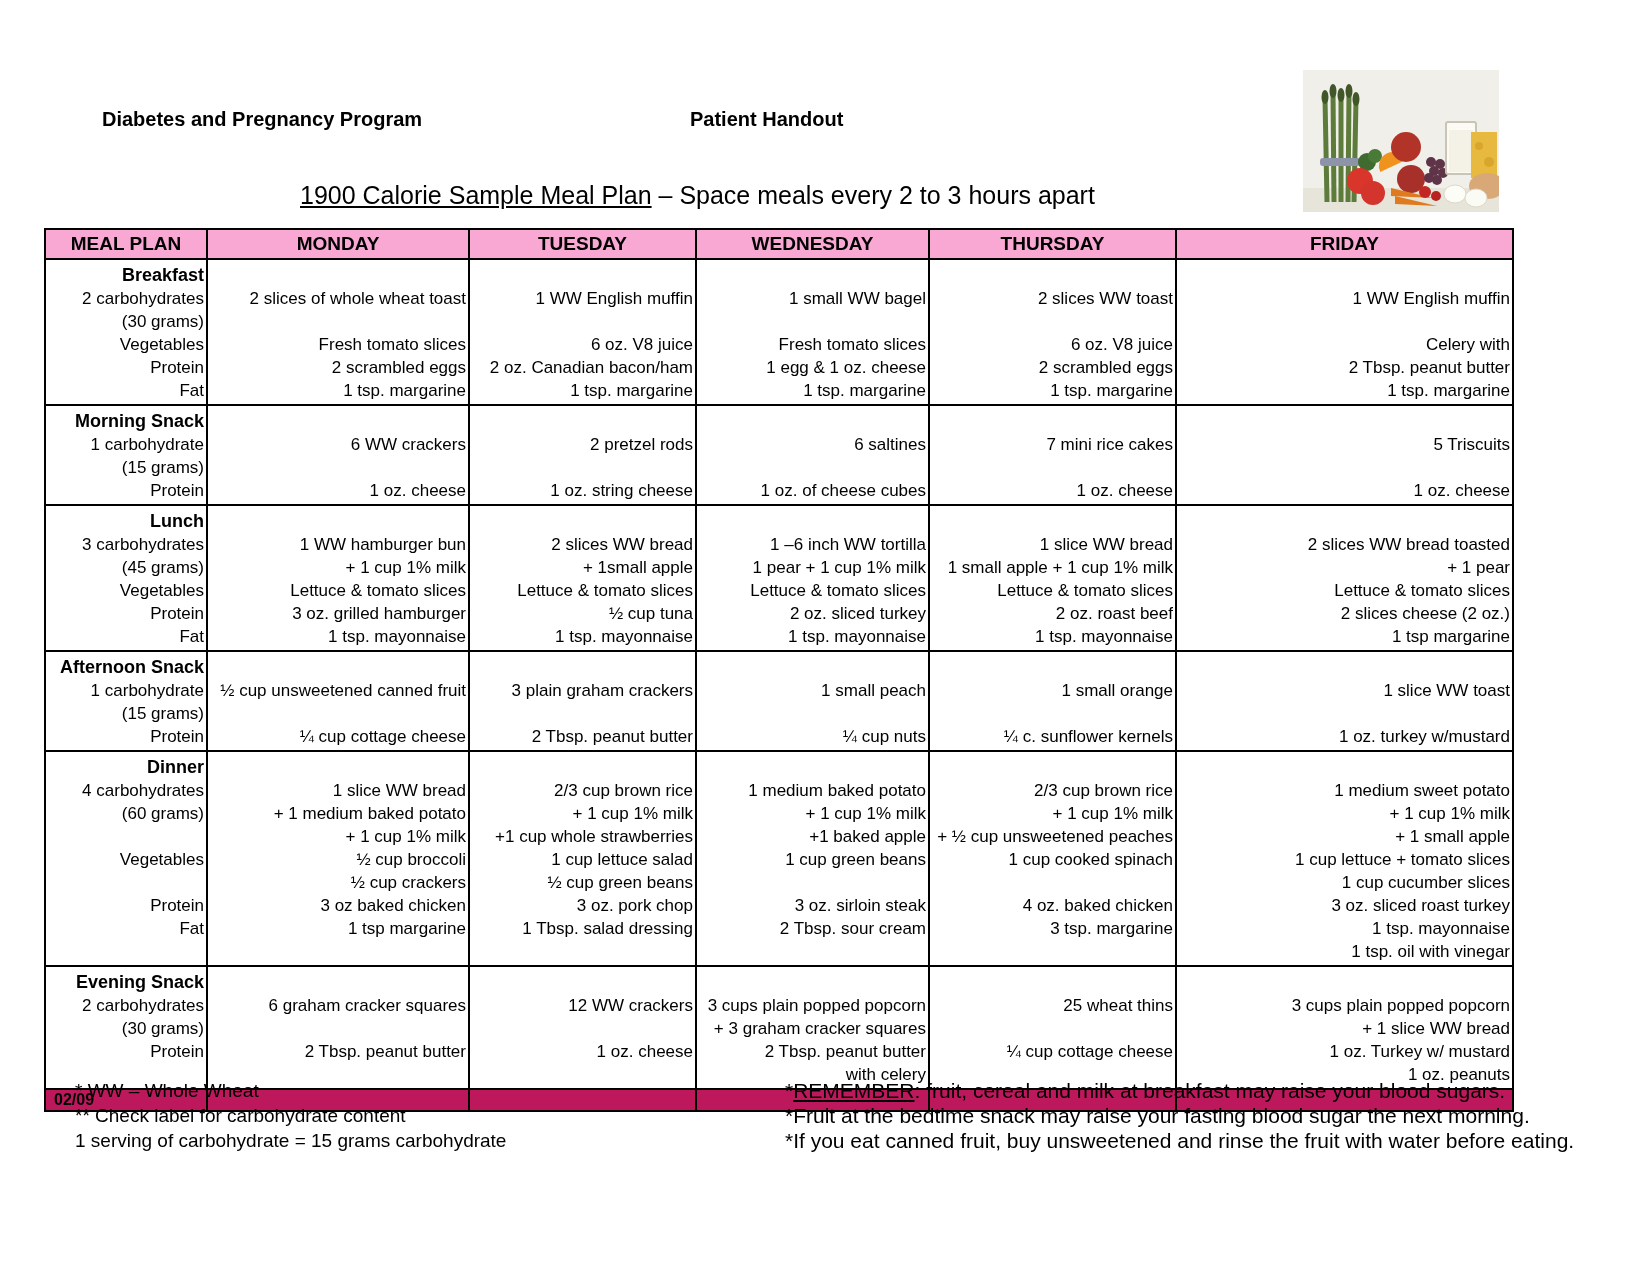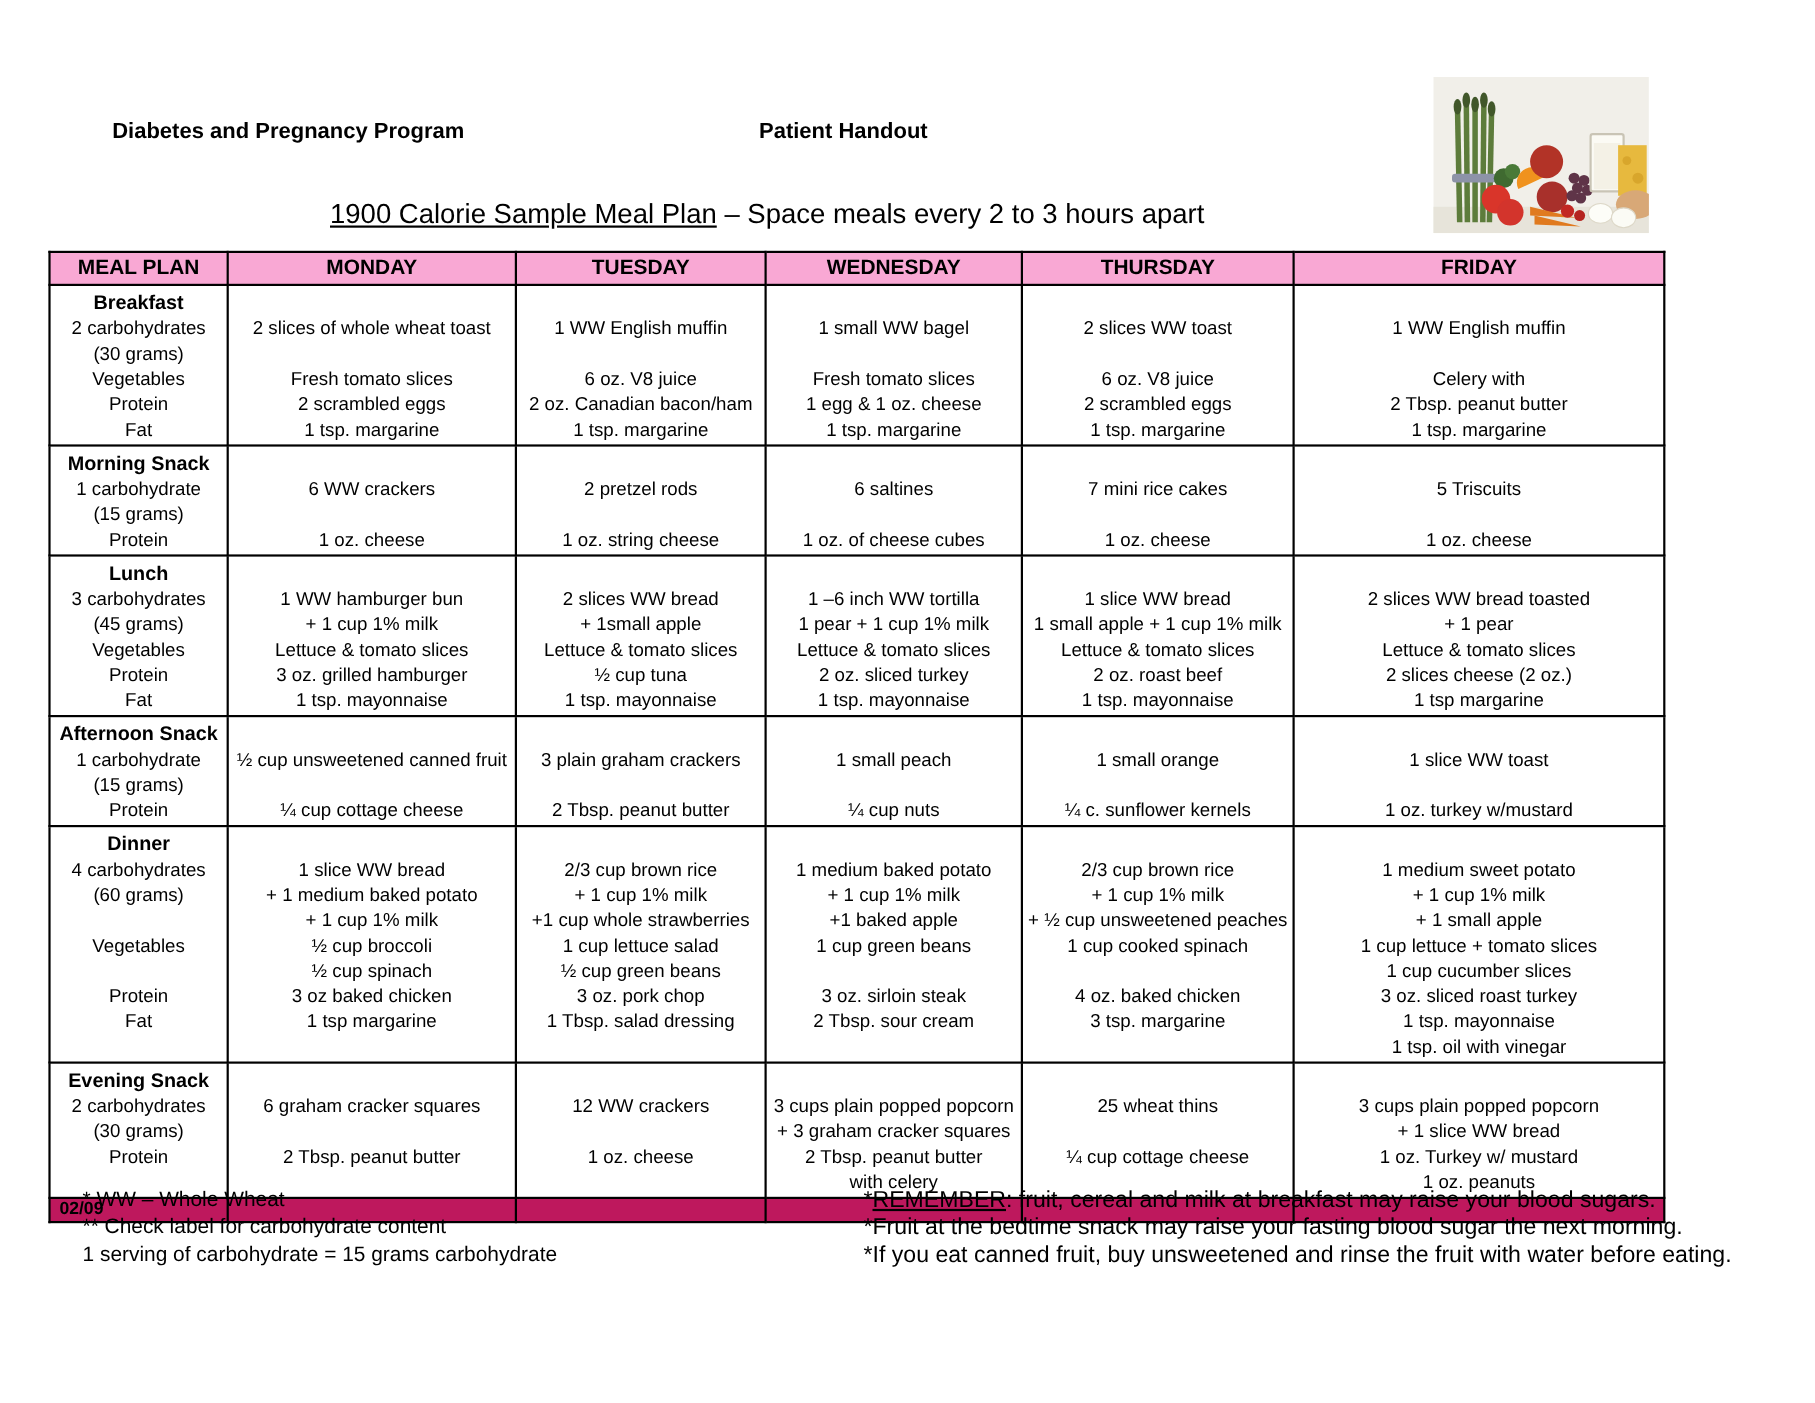--- a/index.html
+++ b/index.html
@@ -6,21 +6,21 @@
   .page{position:relative;width:1650px;height:1275px;background:#ffffff;
         font-family:"Liberation Sans",sans-serif;color:#000;overflow:hidden;}
   .program{position:absolute;left:70px;top:108px;font-size:20px;font-weight:bold;margin-left:32px;}
   .handout{position:absolute;left:690px;top:108px;font-size:20px;font-weight:bold;}
   .title{position:absolute;left:300px;top:166px;font-size:25px;font-weight:normal;white-space:nowrap;margin-top:15px;}
   .u{text-decoration:underline;}
   .photo{position:absolute;left:1303px;top:70px;width:196px;height:142px;}
   table.meal{position:absolute;left:44px;top:228px;width:1468px;border-collapse:collapse;table-layout:fixed;}
   table.meal th{background:#f9a8d4;border:2px solid #000;font-size:19px;font-weight:bold;
                 height:24px;padding:2px;text-align:center;}
-  table.meal td{border:2px solid #000;vertical-align:top;text-align:center;
+  table.meal td{border:2px solid #000;vertical-align:top;text-align:right;
                 font-size:17px;line-height:23px;padding:4px 2px 2px 2px;}
   .line{min-height:23px;white-space:nowrap;}
   .bold{font-weight:bold;font-size:18px;}
   tr.date-row td{background:#be185d;height:16px;padding:1px 8px;text-align:left;
                  font-weight:bold;font-size:16px;line-height:18px;}
   .notes-left{position:absolute;left:75px;top:1078px;font-size:19px;line-height:25px;}
   .notes-right{position:absolute;left:785px;top:1078px;font-size:21px;line-height:25px;}
 </style>
 </head>
 <body>
@@ -302,21 +302,21 @@
             <div class="line">Protein</div>
             <div class="line">Fat</div>
             <div class="line">&nbsp;</div>
           </td>
           <td>
             <div class="line">&nbsp;</div>
             <div class="line">1 slice WW bread</div>
             <div class="line">+ 1 medium baked potato</div>
             <div class="line">+ 1 cup 1% milk</div>
             <div class="line">½ cup broccoli</div>
-            <div class="line">½ cup spinach</div>
+            <div class="line">½ cup crackers</div>
             <div class="line">3 oz baked chicken</div>
             <div class="line">1 tsp margarine</div>
             <div class="line">&nbsp;</div>
           </td>
           <td>
             <div class="line">&nbsp;</div>
             <div class="line">2/3 cup brown rice</div>
             <div class="line">+ 1 cup 1% milk</div>
             <div class="line">+1 cup whole strawberries</div>
             <div class="line">1 cup lettuce salad</div>

